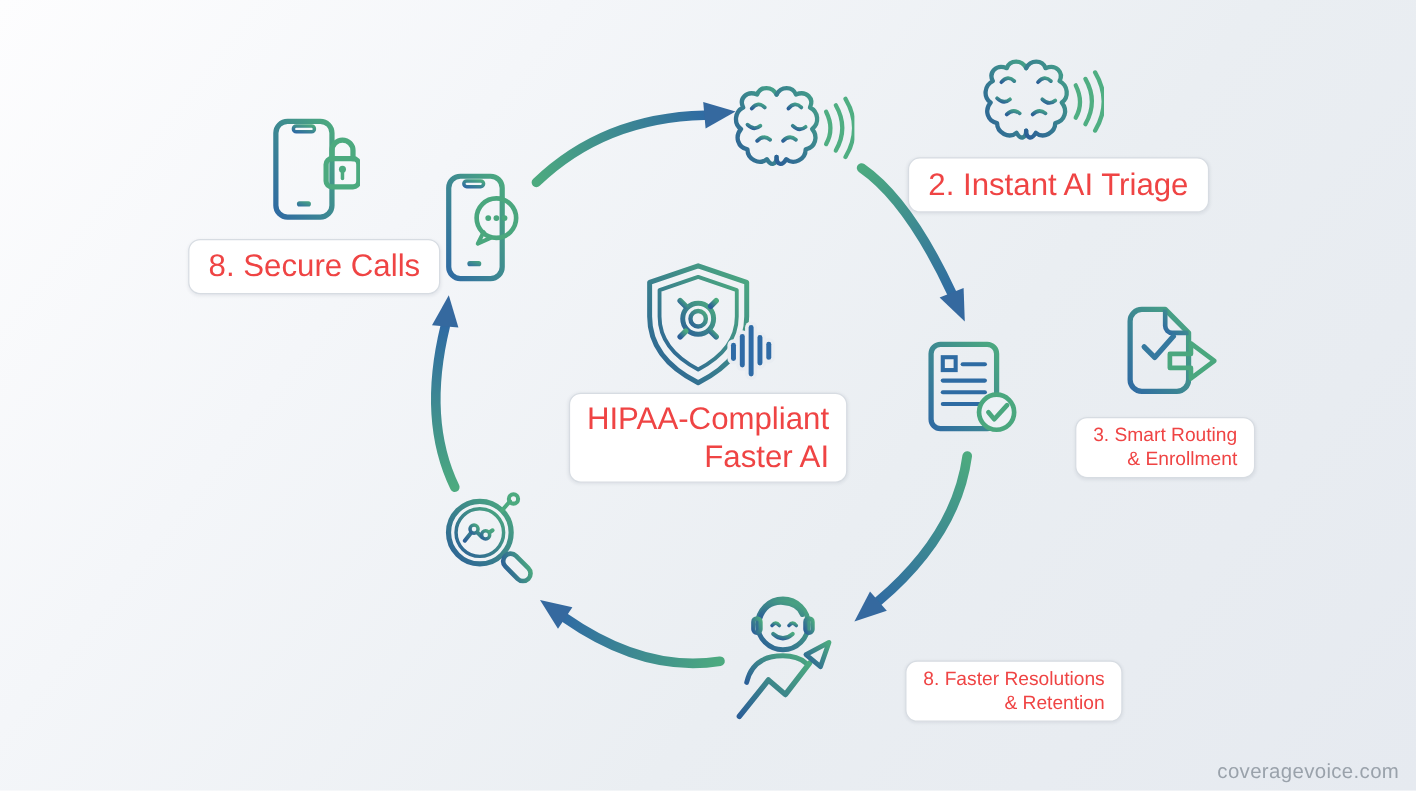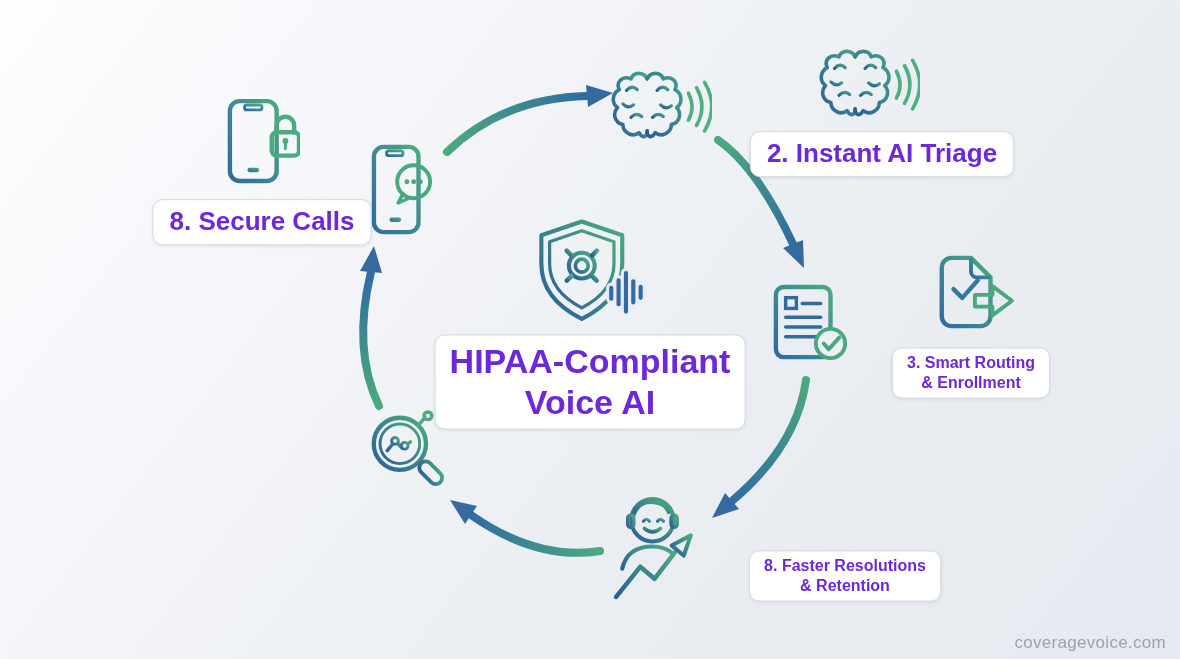--- a/index.html
+++ b/index.html
@@ -12,25 +12,25 @@
   }
   .abs{position:absolute;}
   .label{
     position:absolute;
     transform:translate(-50%,-50%);
     background:#ffffff;
     border:1.5px solid #d7dce2;
     border-radius:10px;
     padding:6px 16px;
     box-shadow:0 1px 3px rgba(30,40,60,.08);
-    color:#6d28d9;
-    font-weight:700;
+    color:#ef4444;
+    font-weight:400;
     font-size:26px;
     line-height:1.22;
-    text-align:center;
+    text-align:right;
     white-space:nowrap;
   }
   .label.two{font-size:16px;padding:5px 14px;}
   .watermark{
     position:absolute;
     right:14px;bottom:6px;
     color:#9aa2ab;
     font-size:17px;
     font-weight:400;
     letter-spacing:.3px;
@@ -294,20 +294,20 @@
     <div>3. Smart Routing</div>
     <div>&amp; Enrollment</div>
   </div>
 
   <div class="label two" style="left:845px;top:576px">
     <div>8. Faster Resolutions</div>
     <div>&amp; Retention</div>
   </div>
 
 
-  <div class="label two" style="left:590px;top:382px;font-size:34px">
+  <div class="label two" style="left:590px;top:365px;font-size:26px">
     <div>HIPAA-Compliant</div>
-    <div>Voice AI</div>
+    <div>Faster AI</div>
   </div>
 
   <div class="watermark">coveragevoice.com</div>
 
 </div>
 
 </body></html>

